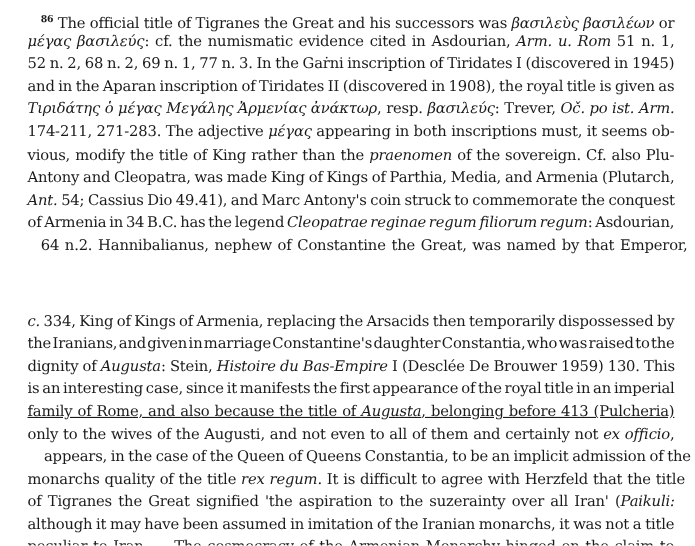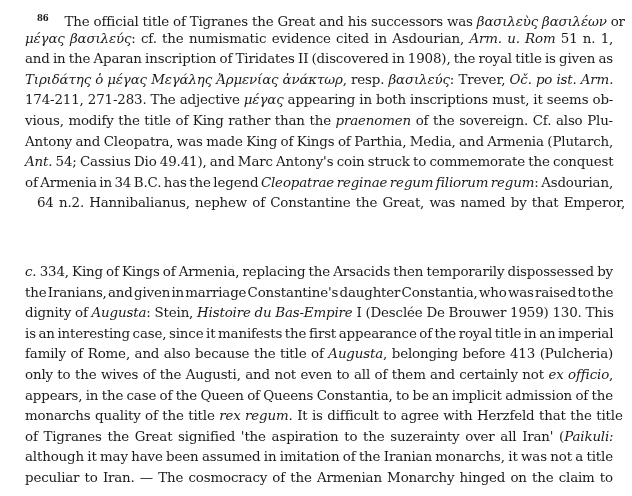--- a/index.html
+++ b/index.html
@@ -5,43 +5,44 @@
   html, body { margin: 0; padding: 0; background: #ffffff; }
   body { width: 632px; height: 496px; overflow: hidden; position: relative; }
   .page {
     position: absolute; left: 25px; top: 8px; width: 588px;
     font-family: "DejaVu Serif", serif;
     font-size: 13.4px; line-height: 20.6px; color: #1a1a1a;
     letter-spacing: -0.15px;
   }
   .line { display: block; white-space: nowrap; text-align: justify; text-align-last: justify; height: 20.6px; }
   .line.first { padding-left: 12px; }
-  sup.fn { font-size: 8.5px; vertical-align: 5px; margin-right: 16px; font-weight: bold; }
+  sup.fn { font-size: 8.5px; vertical-align: 5px; margin-right: 4px; font-weight: bold; }
   i { font-style: italic; }
 </style>
 </head>
 <body>
 
 <div class="page">
   <div id="fn">
       <span class="line first" style="display: block; word-spacing: -0.153846px;"><sup class="fn">86</sup><span>The official title of Tigranes the Great and his successors was </span><i>βασιλεὺς βασιλέων</i><span> or</span></span>
       <span class="line" style="display: block; word-spacing: 1.21429px;"><i>μέγας βασιλεύς</i><span>: cf. the numismatic evidence cited in Asdourian, </span><i>Arm. u. Rom</i><span> 51 n. 1,</span></span>
+      <span class="line" style="display: block; word-spacing: -0.714286px;"><span>52 n. 2, 68 n. 2, 69 n. 1, 77 n. 3. In the Gaṙni inscription of Tiridates I (discovered in 1945)</span></span>
       <span class="line" style="display: block; word-spacing: -0.875px;"><span>and in the Aparan inscription of Tiridates II (discovered in 1908), the royal title is given as</span></span>
       <span class="line" style="display: block; word-spacing: 0.0833333px;"><i>Τιριδάτης ὁ μέγας Μεγάλης Ἀρμενίας ἀνάκτωρ</i><span>, resp. </span><i>βασιλεύς</i><span>: Trever, </span><i>Oč. po ist. Arm.</i></span>
       <span class="line" style="display: block; word-spacing: 0px;"><span>174-211, 271-283.  The adjective </span><i>μέγας</i><span> appearing in both inscriptions must, it seems ob-</span></span>
       <span class="line" style="display: block; word-spacing: 0.5px;"><span>vious, modify the title of King rather than the </span><i>praenomen</i><span> of the sovereign.  Cf. also Plu-</span></span>
       <span class="line" style="display: block; word-spacing: -0.615385px;"><span>Antony and Cleopatra, was made King of Kings of Parthia, Media, and Armenia (Plutarch,</span></span>
       <span class="line" style="display: block; word-spacing: -0.846154px;"><i>Ant.</i><span> 54; Cassius Dio 49.41), and Marc Antony's coin struck to commemorate the conquest</span></span>
       <span class="line" style="display: block; word-spacing: -1.61538px;"><span>of Armenia in 34 B.C. has the legend </span><i>Cleopatrae reginae regum filiorum regum</i><span>: Asdourian,</span></span>
       <span class="line" style="display: block; word-spacing: 1.08333px; margin-left: 12px;"><span>64 n.2. Hannibalianus, nephew of Constantine the Great, was named by that Emperor,</span></span>
       <span class="line" style="display: block; word-spacing: -0.923077px; margin-top: 48px;"><i>c.</i><span> 334, King of Kings of Armenia, replacing the Arsacids then temporarily dispossessed by</span></span>
       <span class="line" style="display: block; word-spacing: -2.84615px;"><span>the Iranians, and given in marriage Constantine's daughter Constantia, who was raised to the</span></span>
       <span class="line" style="display: block; word-spacing: -0.285714px;"><span>dignity of </span><i>Augusta</i><span>: Stein, </span><i>Histoire du Bas-Empire</i><span> I (Desclée De Brouwer 1959) 130.  This</span></span>
       <span class="line" style="display: block; word-spacing: -1.5px;"><span>is an interesting case, since it manifests the first appearance of the royal title in an imperial</span></span>
-      <span class="line" style="display: block; word-spacing: 0.461538px;"><span>family of Rome, and also because the title of </span><i>Augusta</i><span>, belonging before 413 (Pulcheria)</span></span>
+      <span class="line" style="display: block; word-spacing: 0.461538px; text-decoration: underline;"><span>family of Rome, and also because the title of </span><i>Augusta</i><span>, belonging before 413 (Pulcheria)</span></span>
       <span class="line" style="display: block; word-spacing: 0.333333px;"><span>only to the wives of the Augusti, and not even to all of them and certainly not </span><i>ex officio</i><span>,</span></span>
-      <span class="line" style="display: block; word-spacing: -0.75px;"><span>appears, in the case of the Queen of Queens Constantia, to be an implicit admission of the</span></span>
+      <span class="line" style="display: block; word-spacing: -0.75px; margin-left: 15px;"><span>appears, in the case of the Queen of Queens Constantia, to be an implicit admission of the</span></span>
       <span class="line" style="display: block; word-spacing: 0.352941px;"><span>monarchs quality of the title </span><i>rex regum</i><span>.  It is difficult to agree with Herzfeld that the title</span></span>
       <span class="line" style="display: block; word-spacing: 1.61538px;"><span>of Tigranes the Great signified 'the aspiration to the suzerainty over all Iran' (</span><i>Paikuli:</i></span>
       <span class="line" style="display: block; word-spacing: -0.75px;"><span>although it may have been assumed in imitation of the Iranian monarchs, it was not a title</span></span>
       <span class="line" style="display: block; word-spacing: 1.07143px;"><span>peculiar to Iran. — The cosmocracy of the Armenian Monarchy hinged on the claim to</span></span>
     </div>
 </div>
 
 </body></html>

